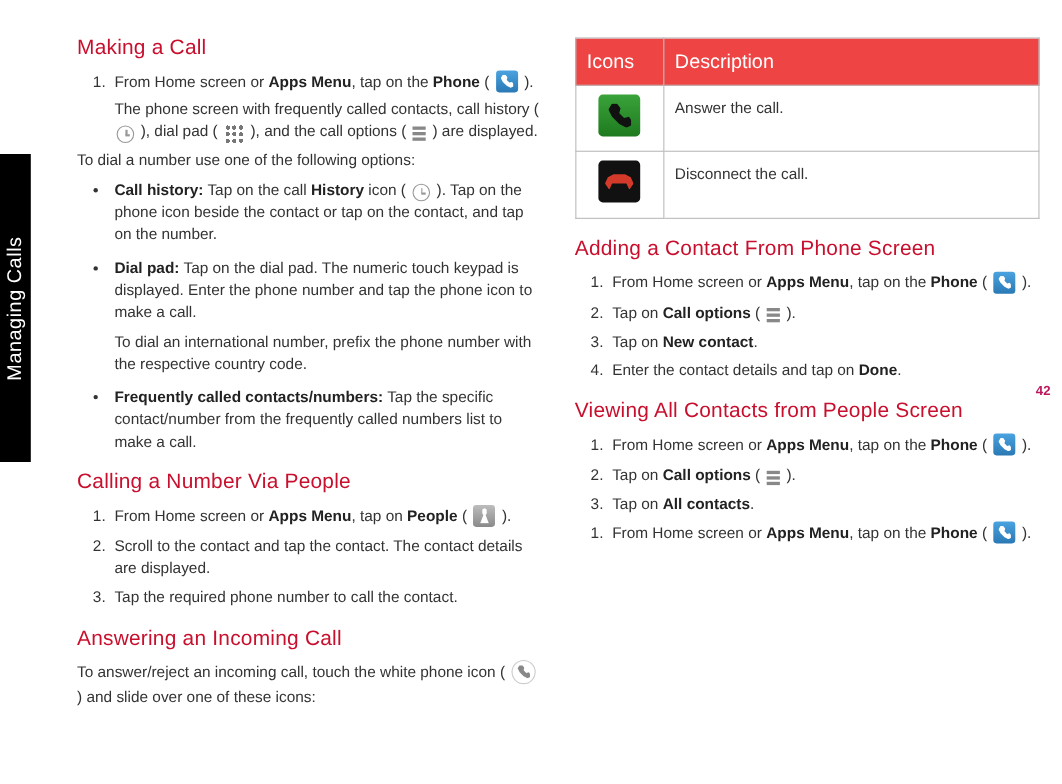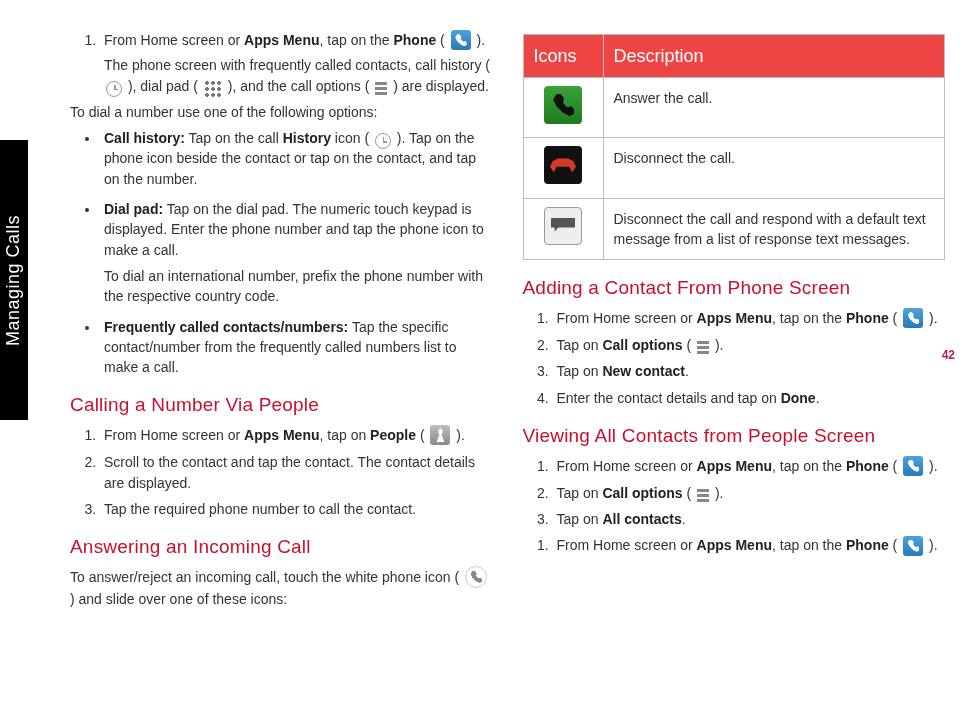--- a/index.html
+++ b/index.html
@@ -152,20 +152,21 @@
   <div class="side-tab-wrap">
     <span class="side-tab-text">Managing Calls</span>
   </div>
 
   <div class="pagenum">42</div>
 
   <div class="cols">
 
     <div class="col">
 
+      <h2 class="red first">Making a Call</h2>
 
       <ol>
         <li>
           <span class="txt-run">From Home screen or </span><b>Apps Menu</b><span class="txt-run">, tap on the </span><b>Phone</b><span class="txt-run"> ( </span><span class="inline-icon ic-phone-blue"></span><span class="txt-run"> ).</span>
           <div style="height:4px"></div>
           <span class="txt-run">The phone screen with frequently called contacts, call history ( </span><span class="inline-icon ic-clock"></span><span class="txt-run"> ), dial pad ( </span><span class="inline-icon ic-dialpad"></span><span class="txt-run"> ), and the call options ( </span><span class="inline-icon ic-options"></span><span class="txt-run"> ) are displayed.</span>
         </li>
       </ol>
 
       <p class="body">To dial a number use one of the following options:</p>
@@ -209,24 +210,20 @@
           <th>Description</th>
         </tr>
         <tr>
           <td class="iconcell"><span class="big-icon bi-green"></span></td>
           <td>Answer the call.</td>
         </tr>
         <tr>
           <td class="iconcell"><span class="big-icon bi-red"></span></td>
           <td>Disconnect the call.</td>
         </tr>
-        <tr>
-          <td class="iconcell"><span class="big-icon bi-msg"></span></td>
-          <td>Disconnect the call and respond with a default text message from a list of response text messages.</td>
-        </tr>
       </tbody>
         </table>
 
       <h2 class="red">Adding a Contact From Phone Screen</h2>
       <ol>
         <li>
           <span>From Home screen or </span><b>Apps Menu</b><span>, tap on the </span><b>Phone</b><span> ( </span><span class="inline-icon ic-phone-blue"></span><span> ).</span>
         </li>
         <li>
           <span>Tap on </span><b>Call options</b><span> ( </span><span class="inline-icon ic-options"></span><span> ).</span>

